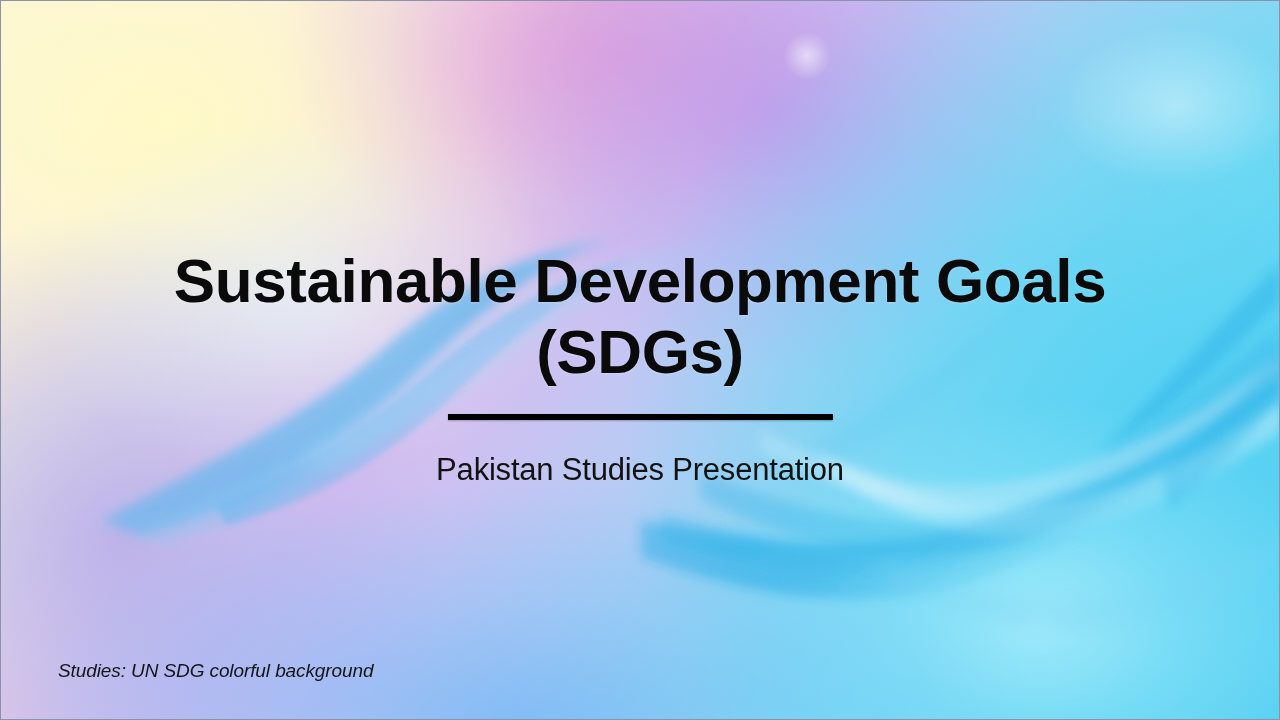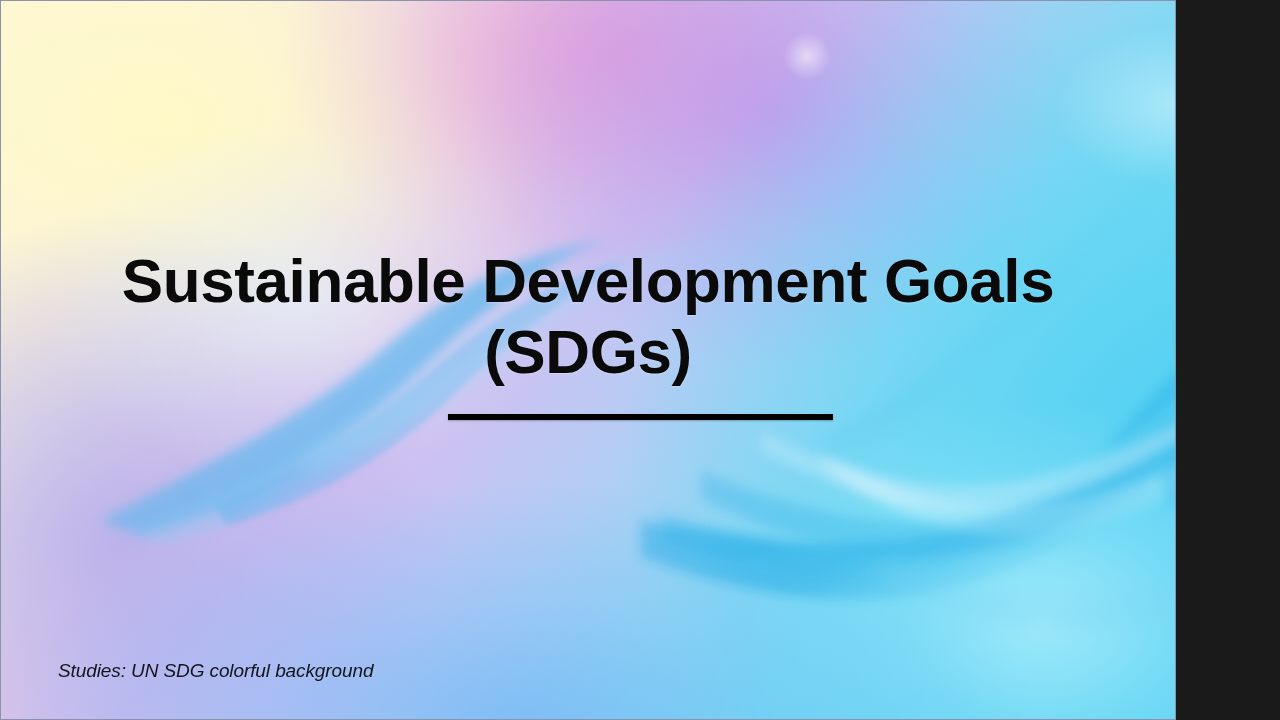--- a/index.html
+++ b/index.html
@@ -3,21 +3,21 @@
 <meta charset="utf-8">
 <style>
   html, body {
     margin: 0;
     padding: 0;
     background: #1a1a1a;
   }
 
   .slide {
     position: relative;
-    width: 1176px;
+    width: 1280px;
     height: 720px;
     overflow: hidden;
     box-sizing: border-box;
     border: 1px solid #8a93ab;
     background-color: #8fc6f2;
     font-family: "Liberation Sans", sans-serif;
   }
 
   
   .bg-layer {
@@ -276,17 +276,18 @@
     <path d="M 880 560 C 980 600 1080 610 1180 580 C 1230 564 1260 546 1280 530
              L 1280 560 C 1240 584 1190 610 1130 622 C 1030 642 940 608 880 578 Z" fill="#7ad5f4" opacity="0.30" filter="url(#soft10)"></path>
   </svg>
 
   <div class="content">
     <div class="title">Sustainable Development Goals
 (SDGs)</div>
 
     <div class="divider"></div>
 
+    <div class="subtitle">Pakistan Studies Presentation</div>
 
     <div class="source">Studies: UN SDG colorful background</div>
   </div>
 
 </div>
 
 </body></html>

